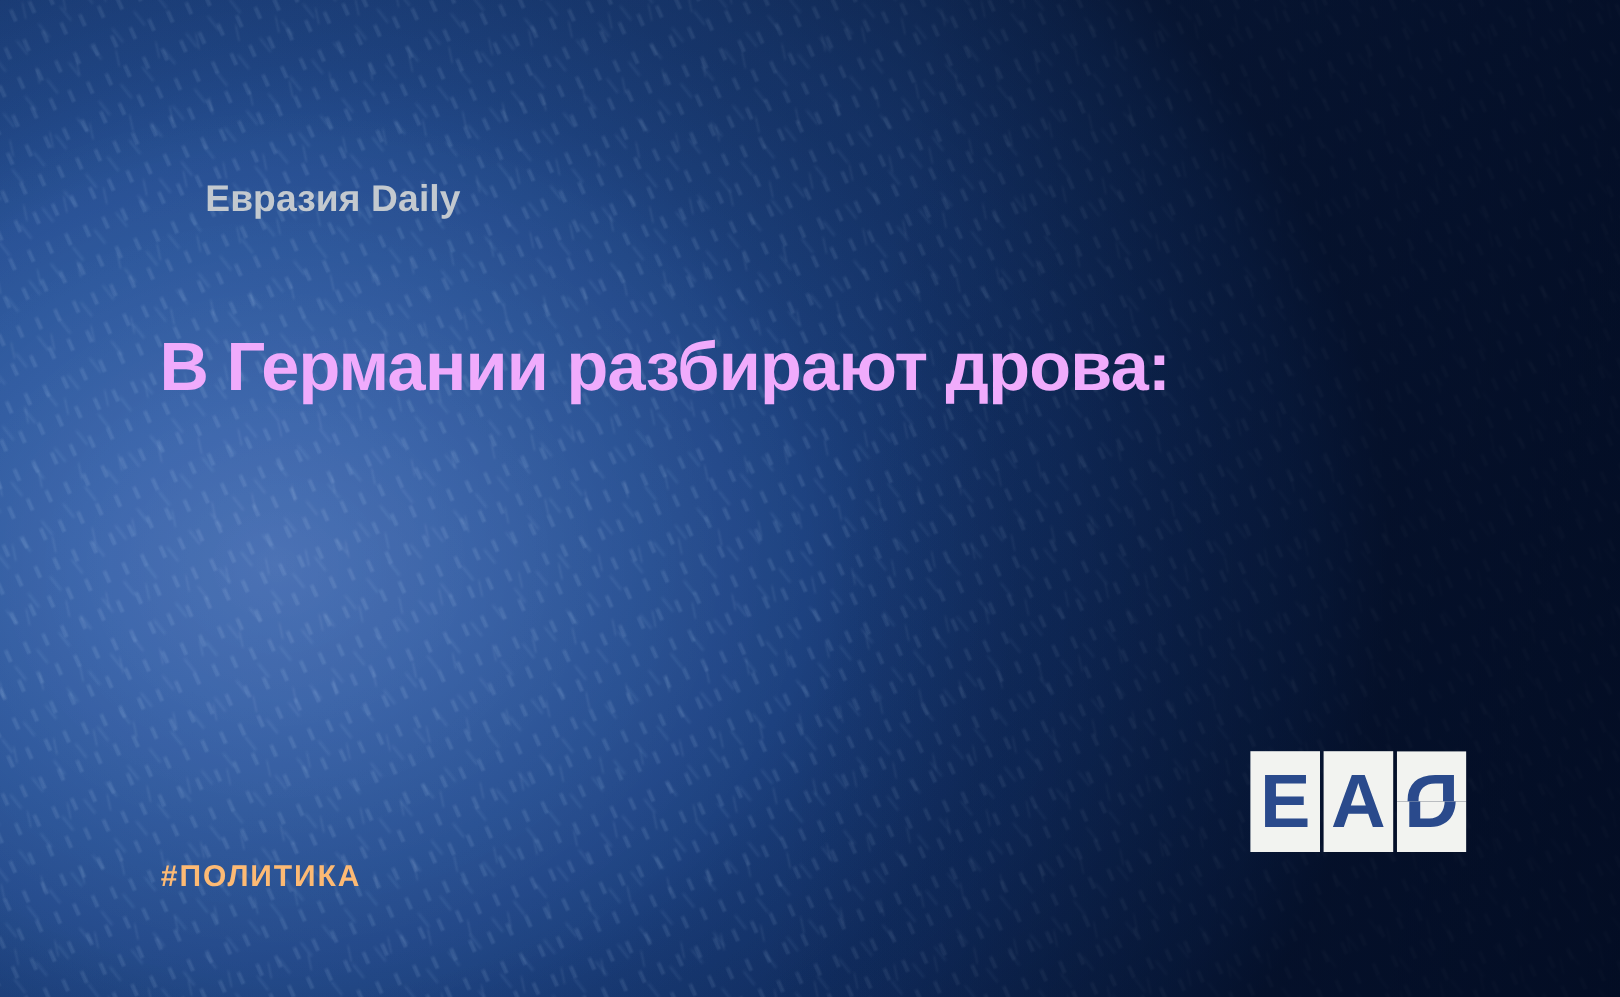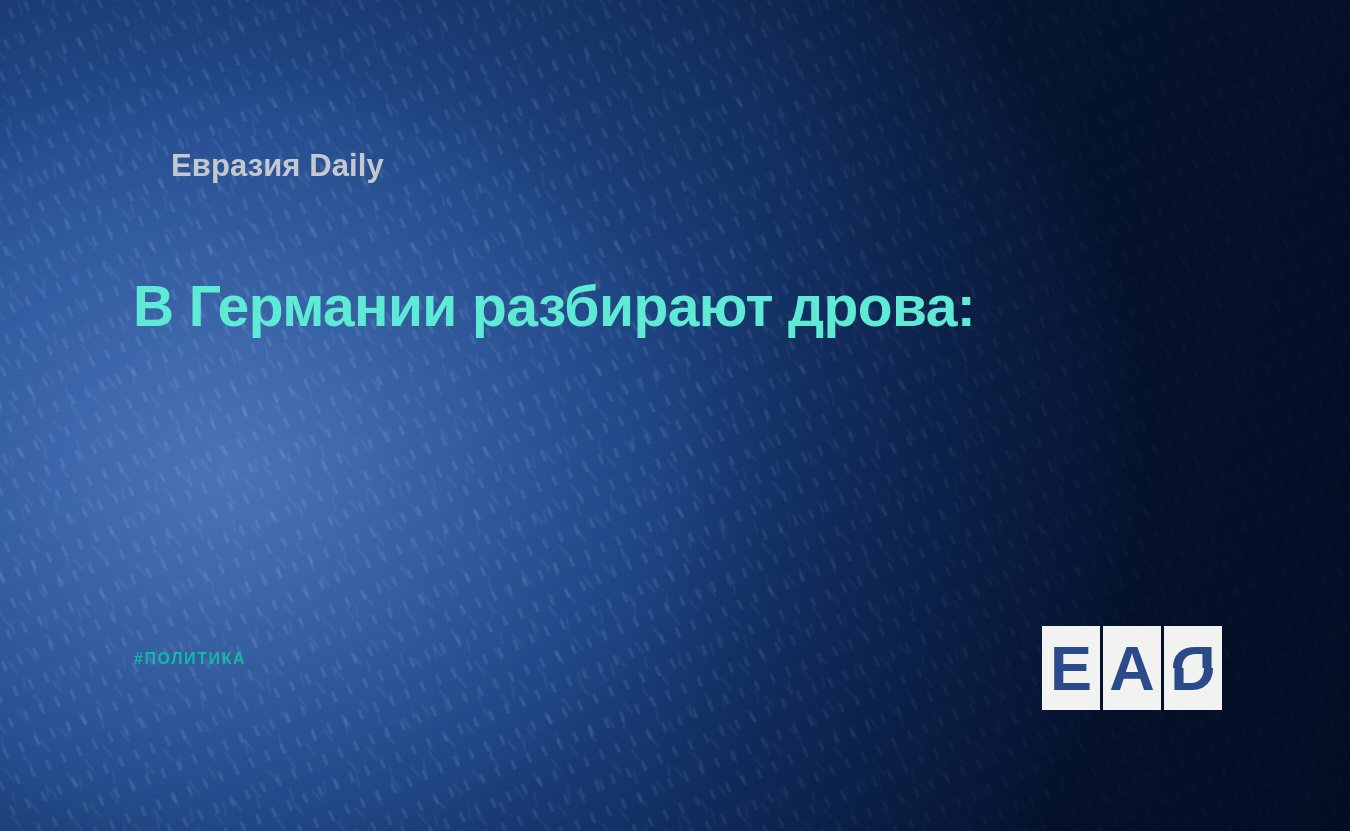--- a/index.html
+++ b/index.html
@@ -145,32 +145,32 @@
   }
 
   .headline {
     position: absolute;
     left: 133px;
     top: 268px;
     width: 1090px;
     font-size: 57px;
     line-height: 76px;
     font-weight: bold;
-    color: #5eead4;
+    color: #f0abfc;
     letter-spacing: -0.6px;
   }
   .headline .line { display: block; white-space: nowrap; }
 
   .rubric {
     position: absolute;
     left: 134px;
-    top: 650px;
-    font-size: 16px;
-    font-weight: bold;
-    color: #14b8a6;
+    top: 716px;
+    font-size: 25px;
+    font-weight: bold;
+    color: #fdba74;
     letter-spacing: 1.6px;
     white-space: nowrap;
   }
 
   
   .logo {
     position: absolute;
     left: 1042px;
     top: 626px;
     display: flex;

